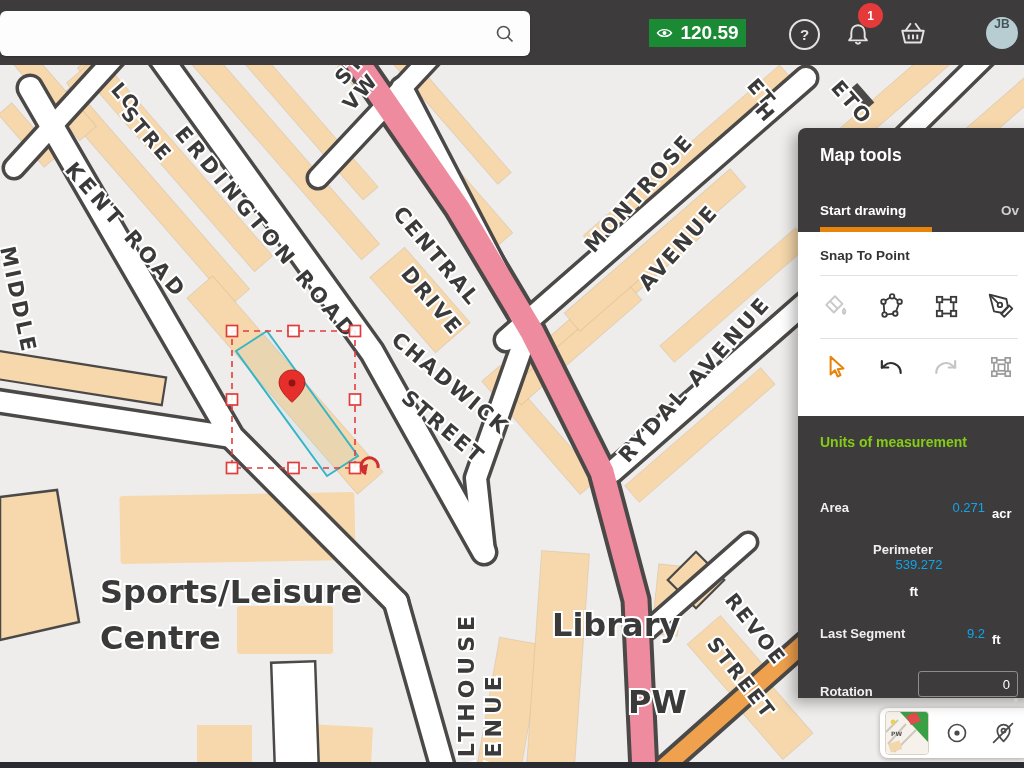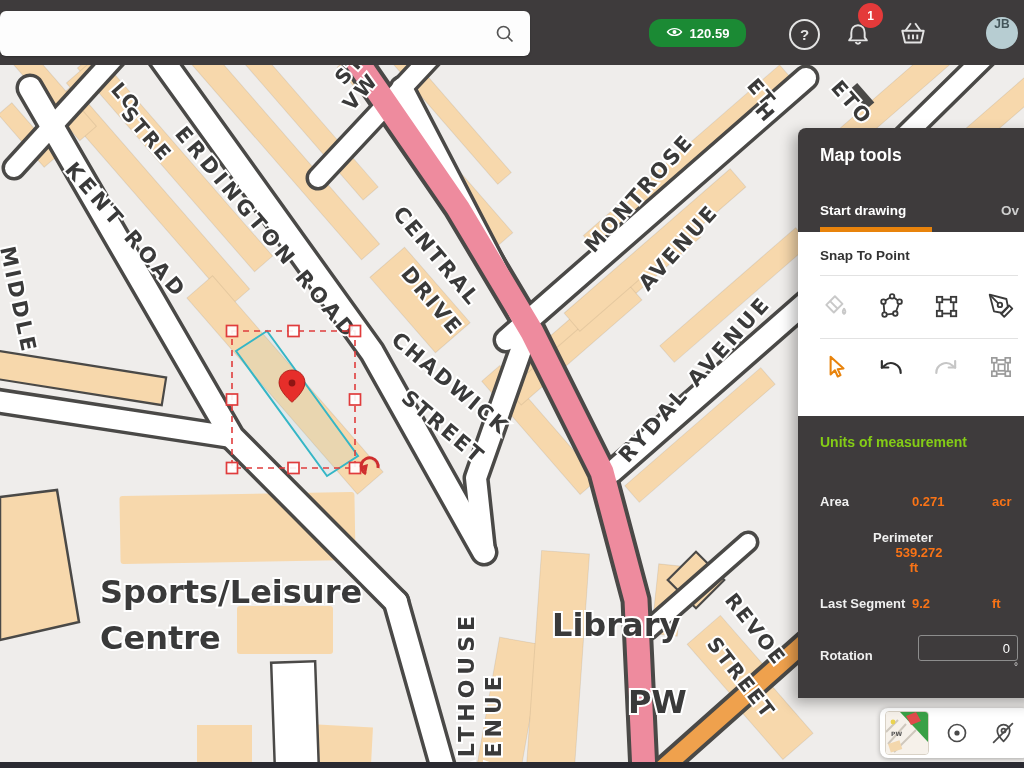--- a/index.html
+++ b/index.html
@@ -7,22 +7,22 @@
     width:1024px;height:768px;position:relative;overflow:hidden;
     font-family:"Liberation Sans",sans-serif;background:#efedeb;
   }
   
   .topbar{position:absolute;left:0;top:0;width:1024px;height:65px;background:#3e3b3c;z-index:30;}
   .searchbox{position:absolute;left:0px;top:11px;width:530px;height:45px;background:#fdfdfd;
     border-radius:6px;display:flex;align-items:center;box-shadow:0 1px 2px rgba(0,0,0,.25);}
   .searchbox input{flex:1;border:none;outline:none;background:transparent;font-size:14px;
     padding:0 10px 0 16px;color:#333;font-family:"Liberation Sans",sans-serif;}
   .search-ic{width:34px;height:34px;display:flex;align-items:center;justify-content:center;cursor:pointer;margin-right:8px;}
-  .credits{position:absolute;left:649px;top:19px;width:97px;height:28px;background:#1b8a34;border-radius:12px;
-    display:flex;align-items:center;justify-content:center;gap:7px;color:#fff;font-size:13px;font-weight:bold;cursor:pointer;}
+  .credits{position:absolute;left:649px;top:19px;width:97px;height:28px;background:#1b8a34;border-radius:0;
+    display:flex;align-items:center;justify-content:center;gap:7px;color:#fff;font-size:19px;font-weight:bold;cursor:pointer;}
   .tb-ic{position:absolute;display:flex;align-items:center;justify-content:center;cursor:pointer;}
   .help{left:789px;top:19px;width:27px;height:27px;border:2px solid #e3e3e3;border-radius:50%;
     color:#e3e3e3;font-size:15px;font-weight:bold;}
   .bell{left:842px;top:18px;width:32px;height:34px;}
   .notif{position:absolute;left:858px;top:3px;width:25px;height:25px;background:#e43a3a;border-radius:50%;
     color:#fff;font-size:12px;font-weight:bold;display:flex;align-items:center;justify-content:center;z-index:2;}
   .basket{left:897px;top:18px;width:32px;height:31px;}
   .avatar{position:absolute;left:986px;top:17px;width:32px;height:32px;border-radius:50%;background:#b7cdd2;
     color:#44565b;font-size:12px;font-weight:bold;display:flex;align-items:flex-start;justify-content:center;cursor:pointer;}
   
@@ -41,22 +41,22 @@
   .snap{margin-top:16px;color:#333;font-size:13.5px;font-weight:600;}
   .p-white hr{border:none;border-top:1px solid #e2e2e2;margin:12px 0 0 0;}
   .tool-row{display:flex;margin-top:14px;}
   .tool-btn{width:32px;height:32px;margin-right:23px;display:flex;align-items:center;justify-content:center;cursor:pointer;flex:0 0 auto;}
   .p-dark{position:absolute;left:0;top:288px;width:100%;height:282px;background:#3e3b3c;padding:0 22px;box-sizing:border-box;}
   .sec-h{color:#84cc16;font-size:14px;font-weight:bold;cursor:pointer;}
   .units-h{margin-top:18px;}
   .props-h{margin-top:26px;}
   .prow{display:flex;align-items:center;color:#f0f0f0;font-size:13px;}
   .prow .lbl{width:92px;font-weight:600;flex:0 0 auto;}
-  .prow .num{flex:1;text-align:left;color:#f97316;font-weight:700;}
-  .prow .unit{width:26px;margin-left:7px;color:#f97316;font-weight:600;flex:0 0 auto;}
+  .prow .num{flex:1;text-align:right;color:#0ea5e9;font-weight:400;}
+  .prow .unit{width:26px;margin-left:7px;color:#ffffff;font-weight:600;flex:0 0 auto;margin-top:12px;}
   .r-area{margin-top:44px;} .r-peri{margin-top:21px;flex-direction:column;} .r-seg{margin-top:21px;} .r-rot{margin-top:24px;}
   .rot-input{width:84px;height:24px;background:transparent;border:1px solid #8d8d8d;border-radius:3px;
     color:#fff;font-size:13px;text-align:right;padding:0 7px;outline:none;font-family:"Liberation Sans",sans-serif;}
   .deg{color:#ddd;font-size:10px;vertical-align:top;margin-left:3px;}
   
   .minibar{position:absolute;left:880px;top:708px;width:150px;height:50px;background:#fff;border-radius:8px;
     z-index:15;box-shadow:0 1px 5px rgba(0,0,0,.3);display:flex;align-items:center;}
   .thumb{width:42px;height:42px;margin-left:5px;border-radius:4px;overflow:hidden;border:1px solid #d9d2c6;cursor:pointer;flex:0 0 auto;}
   .mb-btn{width:34px;height:34px;margin-left:11px;display:flex;align-items:center;justify-content:center;cursor:pointer;}
   

